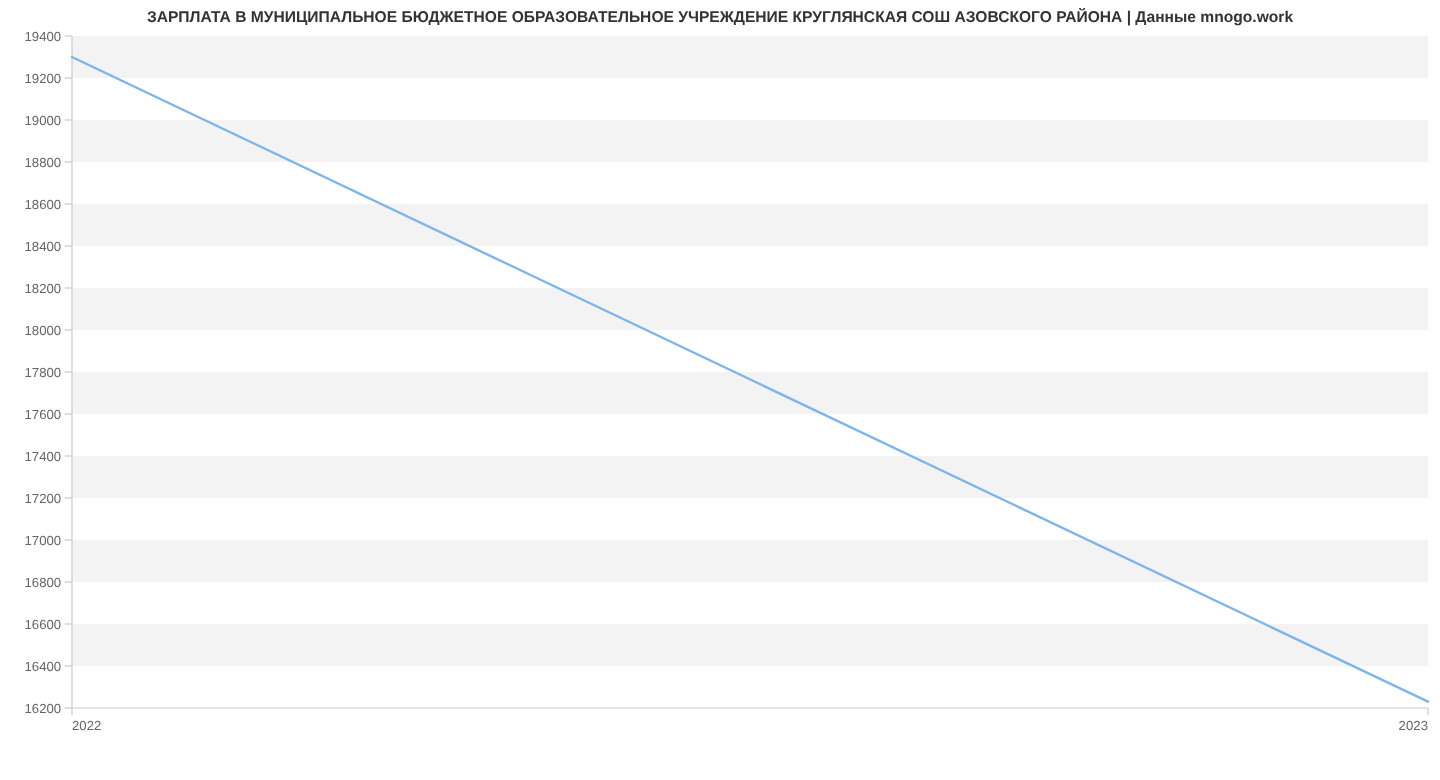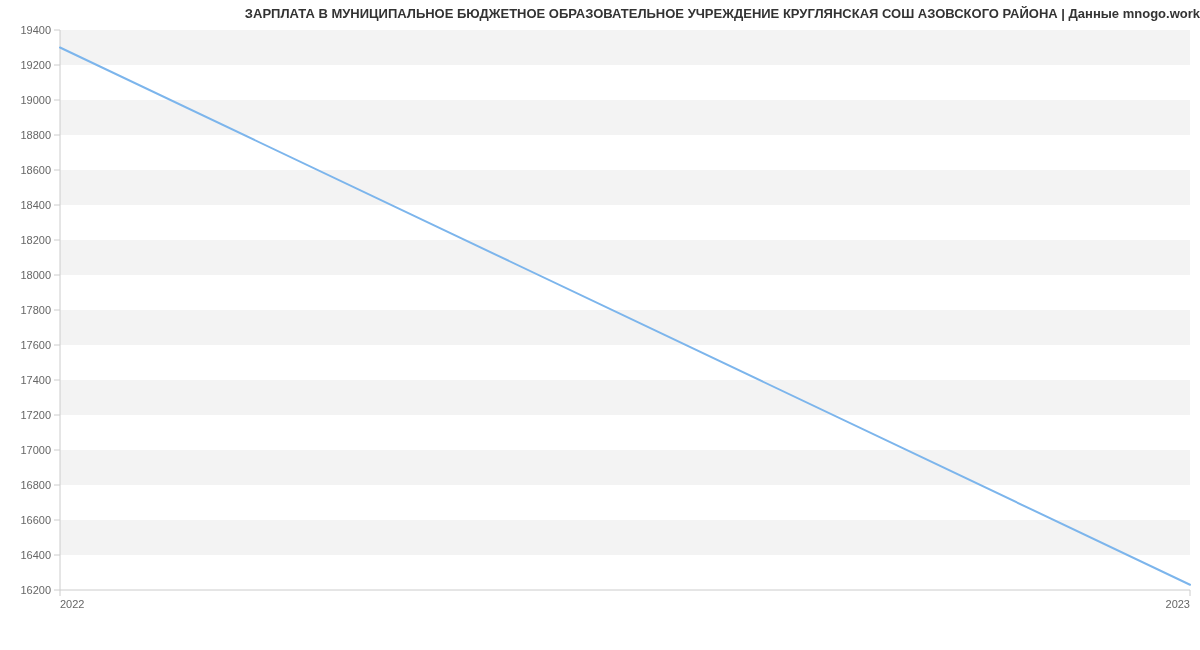--- a/index.html
+++ b/index.html
@@ -14,21 +14,21 @@
   .chart-wrap {
     position: relative;
     width: 1200px;
     height: 650px;
   }
   .title {
     position: absolute;
     top: 6px;
     left: 0;
     width: 1200px;
-    text-align: right;
+    text-align: center;
     font-size: 13px;
     font-weight: bold;
     color: #333333;
   }
   svg { display: block; }
   .band { fill: #f3f3f3; }
   .axis-line { stroke: #cccccc; stroke-width: 1; }
   .tick-text {
     font-family: Verdana, Geneva, sans-serif;
     font-size: 11px;

